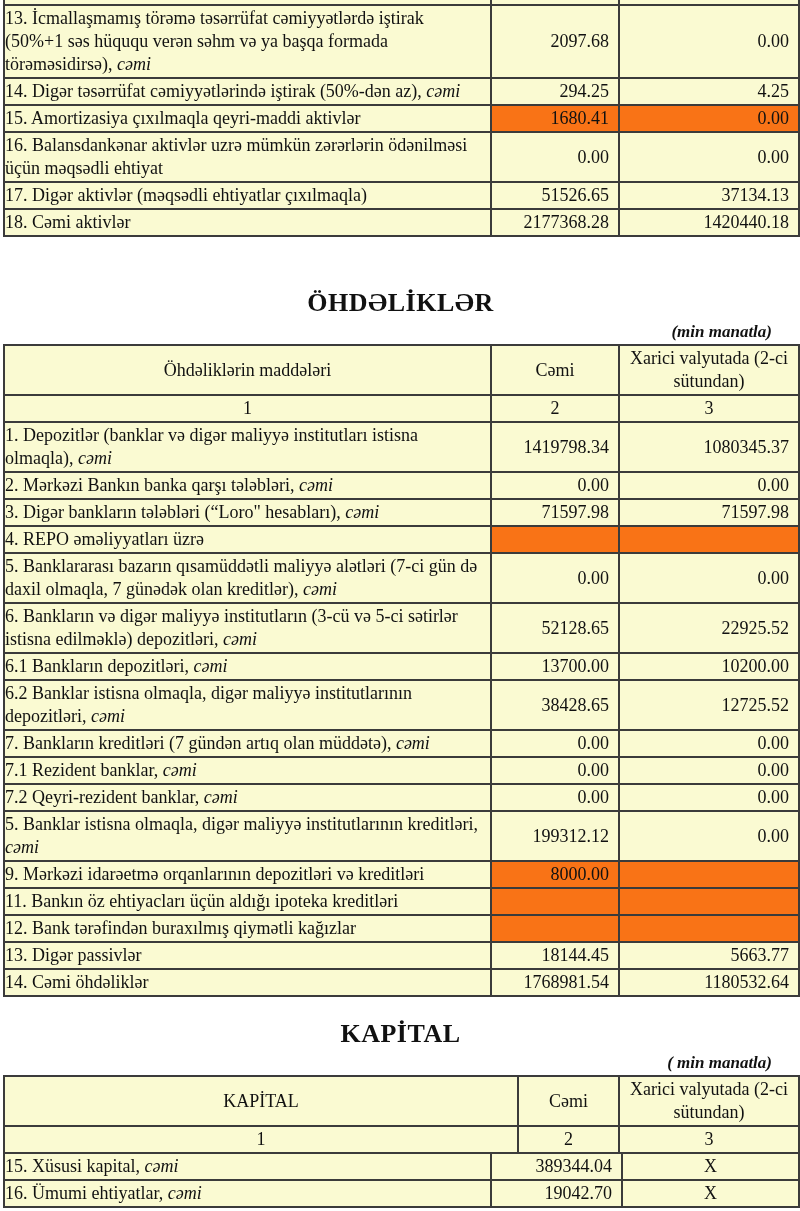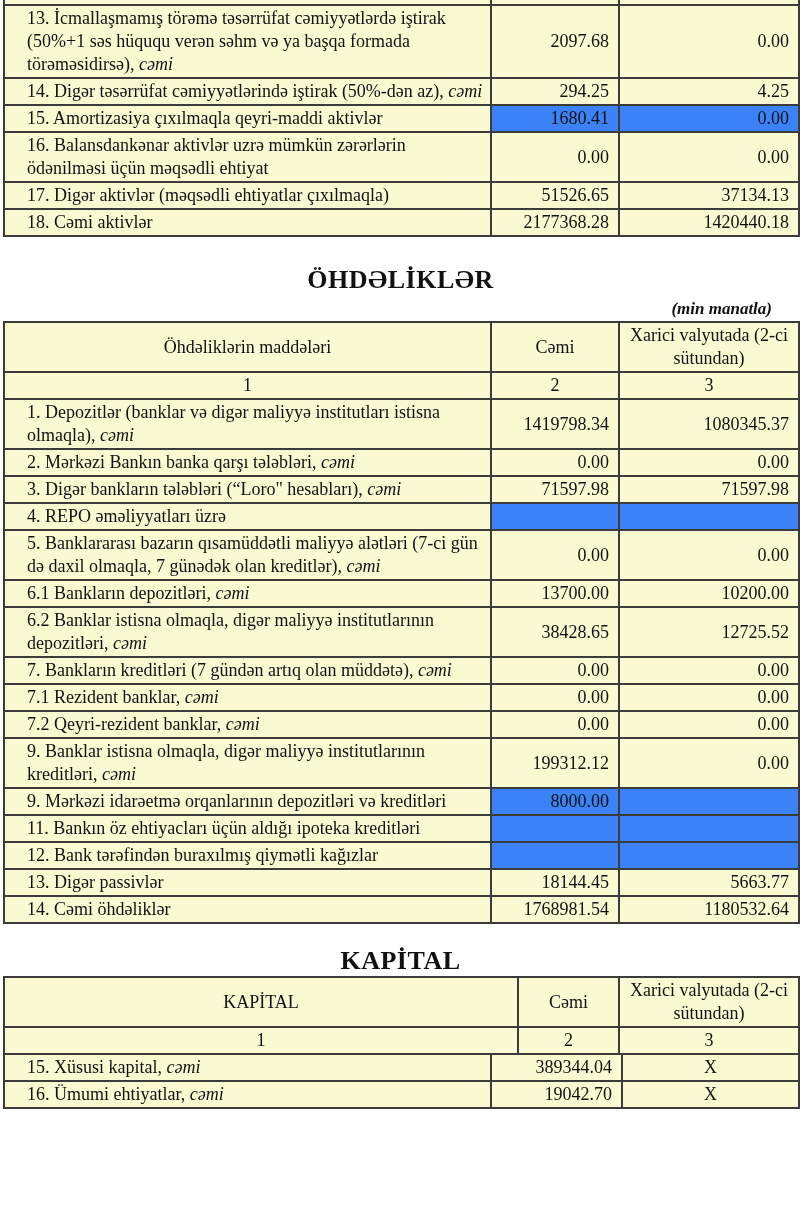--- a/index.html
+++ b/index.html
@@ -2,30 +2,30 @@
 <html lang="az"><head>
 <meta charset="utf-8">
 <style>
   html,body { margin:0; padding:0; background:#ffffff; }
   body { width:800px; font-family:"Liberation Serif", serif; color:#111111; }
   .page { width:800px; min-height:1211px; box-sizing:border-box; padding:0 2px 4px 3px; }
 
   table { border-collapse:collapse; table-layout:fixed; width:795px; }
   td { border:2px solid #3b3b3b; background:#FAFAD2; font-size:18px; line-height:23px;
        vertical-align:middle; padding:1px 4px; overflow:hidden; height:24px; box-sizing:border-box; }
-  td.white { background:#3b82f6; }
-  .label-cell { text-align:left; padding-left:22px; }
+  td.white { background:#f97316; }
+  .label-cell { text-align:left; padding-left:0; }
   .num-cell { text-align:right; padding-right:9px; }
   .x-cell { text-align:center; }
   .header-cell { text-align:center; height:48px; }
   .index-cell { text-align:center; height:24px; }
   .cutoff td { height:5px; padding:0; border-top:none; line-height:0; }
   i { font-style:italic; }
 
-  .section-title { font-size:26px; font-weight:bold; text-align:center; margin:28px 0 0 0; letter-spacing:0.5px; }
+  .section-title { font-size:26px; font-weight:bold; text-align:center; margin:51px 0 0 0; letter-spacing:0.5px; }
   .section-title.capital { margin-top:22px; }
   .unit-note { font-size:17px; font-style:italic; font-weight:bold; text-align:right; margin:4px 26px 2px 0; }
   .capital-data { margin-top:-2px; }
 </style>
 </head>
 <body>
 
 <div class="page">
 
   <table>
@@ -116,20 +116,25 @@
             <td class="label-cell"><span>4. REPO əməliyyatları  üzrə</span></td>
             <td class="num-cell white"></td>
             <td class="num-cell white"></td>
           </tr>
           <tr>
             <td class="label-cell"><span>5. Banklararası bazarın qısamüddətli maliyyə alətləri (7-ci gün də daxil olmaqla, 7 günədək olan kreditlər), </span><i>cəmi</i></td>
             <td class="num-cell">0.00</td>
             <td class="num-cell">0.00</td>
           </tr>
           <tr>
+            <td class="label-cell"><span>6. Bankların və digər maliyyə institutların (3-cü və 5-ci sətirlər istisna edilməklə) depozitləri, </span><i>cəmi</i></td>
+            <td class="num-cell">52128.65</td>
+            <td class="num-cell">22925.52</td>
+          </tr>
+          <tr>
             <td class="label-cell"><span>6.1  Bankların depozitləri, </span><i>cəmi</i></td>
             <td class="num-cell">13700.00</td>
             <td class="num-cell">10200.00</td>
           </tr>
           <tr>
             <td class="label-cell"><span>6.2 Banklar istisna olmaqla, digər maliyyə institutlarının depozitləri, </span><i>cəmi</i></td>
             <td class="num-cell">38428.65</td>
             <td class="num-cell">12725.52</td>
           </tr>
           <tr>
@@ -141,21 +146,21 @@
             <td class="label-cell"><span>7.1 Rezident banklar, </span><i>cəmi</i></td>
             <td class="num-cell">0.00</td>
             <td class="num-cell">0.00</td>
           </tr>
           <tr>
             <td class="label-cell"><span>7.2 Qeyri-rezident banklar, </span><i>cəmi</i></td>
             <td class="num-cell">0.00</td>
             <td class="num-cell">0.00</td>
           </tr>
           <tr>
-            <td class="label-cell"><span>9. Banklar istisna olmaqla, digər maliyyə institutlarının kreditləri, </span><i>cəmi</i></td>
+            <td class="label-cell"><span>5. Banklar istisna olmaqla, digər maliyyə institutlarının kreditləri, </span><i>cəmi</i></td>
             <td class="num-cell">199312.12</td>
             <td class="num-cell">0.00</td>
           </tr>
           <tr>
             <td class="label-cell"><span>9. Mərkəzi idarəetmə orqanlarının depozitləri və kreditləri</span></td>
             <td class="num-cell white">8000.00</td>
             <td class="num-cell white"></td>
           </tr>
           <tr>
             <td class="label-cell"><span>11. Bankın öz ehtiyacları üçün aldığı ipoteka kreditləri</span></td>
@@ -176,20 +181,21 @@
             <td class="label-cell"><span>14. Cəmi öhdəliklər</span></td>
             <td class="num-cell">1768981.54</td>
             <td class="num-cell">1180532.64</td>
           </tr>
         </tbody>
     </table>
   </div>
 
   <div>
     <div class="section-title capital">KAPİTAL</div>
+    <div class="unit-note">( min manatla)</div>
     <table>
       <colgroup>
           <col style="width:514px">
           <col style="width:101px">
           <col style="width:180px">
         </colgroup>
       <tbody>
         <tr>
           <td class="header-cell">KAPİTAL</td>
           <td class="header-cell">Cəmi</td>

